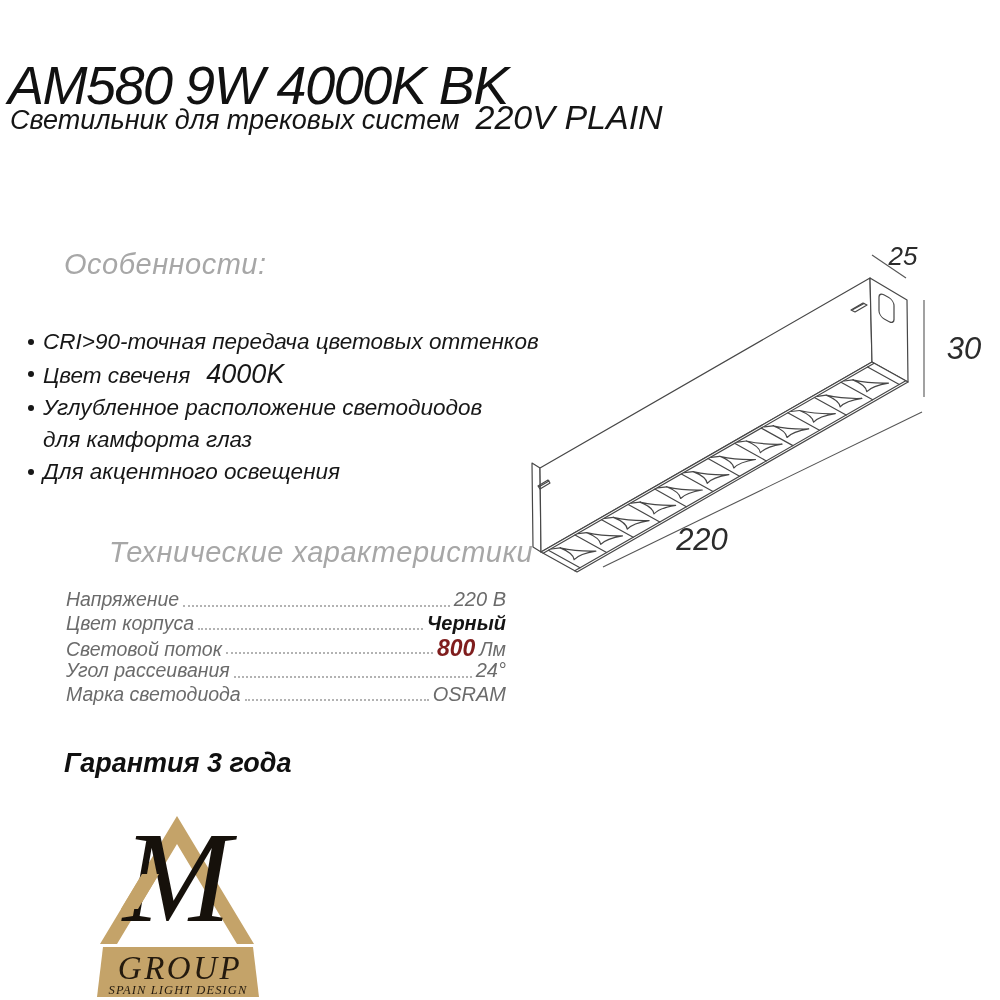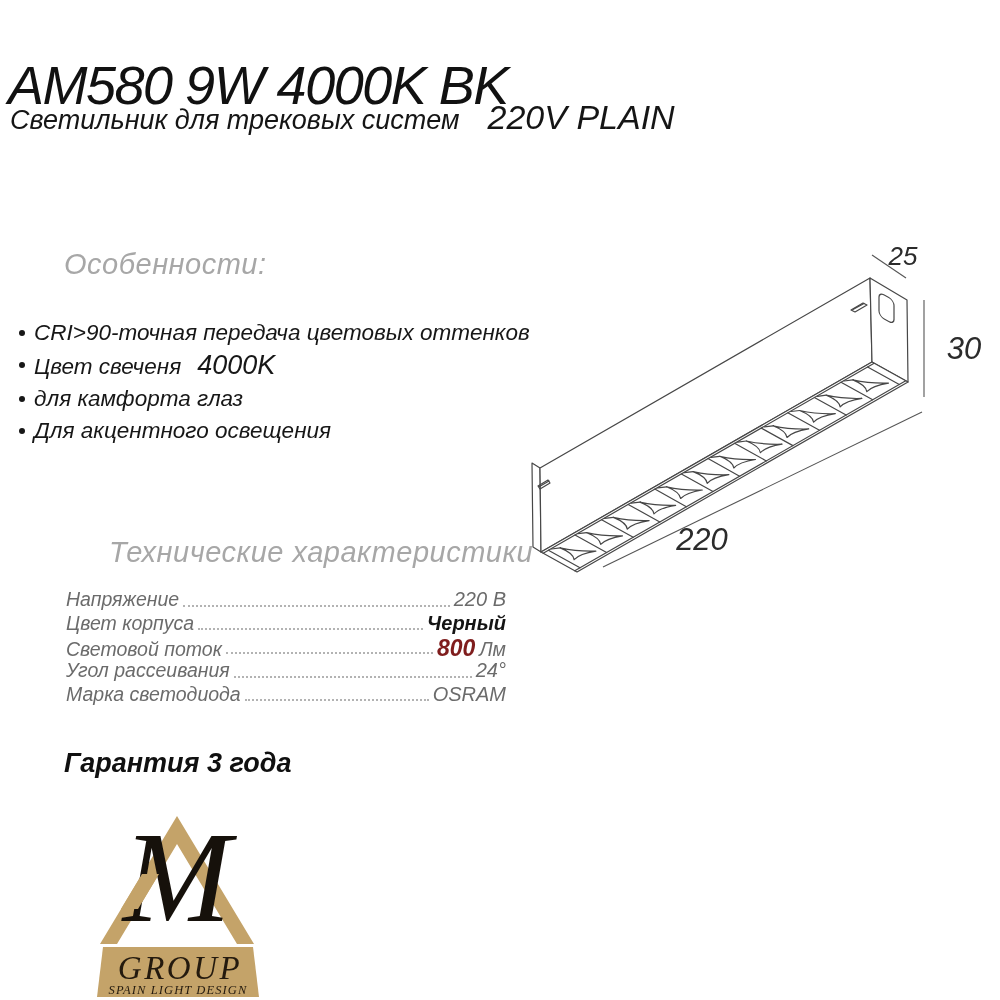--- a/index.html
+++ b/index.html
@@ -1,26 +1,26 @@
 <!DOCTYPE html>
 <html><head>
 <meta charset="utf-8">
 <style>
   html,body{margin:0;padding:0;background:#ffffff;}
   .page{position:relative;width:1000px;height:1000px;background:#ffffff;overflow:hidden;
         font-family:"Liberation Sans",sans-serif;color:#1a1a1a;font-style:italic;}
   .title{position:absolute;left:8px;top:18px;font-size:54px;font-weight:400;
          letter-spacing:-1.5px;color:#111;white-space:nowrap;}
-  .subtitle{position:absolute;left:10px;top:98px;display:flex;align-items:baseline;gap:28px;white-space:nowrap;}
+  .subtitle{position:absolute;left:10px;top:98px;display:flex;align-items:baseline;gap:16px;white-space:nowrap;}
   .subtitle .st-main{font-size:27px;color:#151515;}
   .subtitle .st-big{font-size:34px;color:#151515;}
   .section-heading{position:absolute;font-size:29px;color:#a7a7a7;letter-spacing:0.5px;white-space:nowrap;}
   .features-heading{left:64px;top:248px;}
   .specs-heading{left:64px;top:536px;margin-left:45px;}
-  .features{position:absolute;left:14px;top:314px;margin:3px;padding:0;list-style:none;width:520px;}
+  .features{position:absolute;left:14px;top:314px;margin:12px;padding:0;list-style:none;width:520px;}
   .features li{position:relative;padding-left:17px;font-size:22.5px;line-height:32px;color:#171717;}
   .features .dot{position:absolute;left:2px;top:13px;width:6px;height:6px;border-radius:50%;background:#171717;}
   .features .kelvin{font-size:27px;margin-left:16px;}
   .features .line2{padding-left:0;}
   .diagram{position:absolute;left:520px;top:228px;width:480px;height:352px;}
   .diagram .ln{fill:none;stroke:#474747;stroke-width:1.2;stroke-linejoin:round;stroke-linecap:round;}
   .diagram .face{fill:#ffffff;stroke:#474747;stroke-width:1.2;stroke-linejoin:round;}
   .diagram .dim{fill:none;stroke:#555;stroke-width:1.1;}
   .diagram .dimtext{fill:#2b2b2b;font-family:"Liberation Sans",sans-serif;}
   .spec-table{position:absolute;left:66px;top:588px;width:440px;}
@@ -57,20 +57,21 @@
     <li>
       <span class="dot"></span>
       <span>CRI&gt;90-точная передача цветовых оттенков</span>
     </li>
     <li>
       <span class="dot"></span>
       <span>Цвет свеченя</span><span class="kelvin">4000K</span>
     </li>
     <li>
       <span class="dot"></span>
+      <span>Углубленное расположение светодиодов</span>
       <div class="line2">для камфорта  глаз</div>
     </li>
     <li>
       <span class="dot"></span>
       <span>Для акцентного освещения</span>
     </li>
   </ul>
 
   <svg class="diagram" viewBox="0 0 480 352">
 

